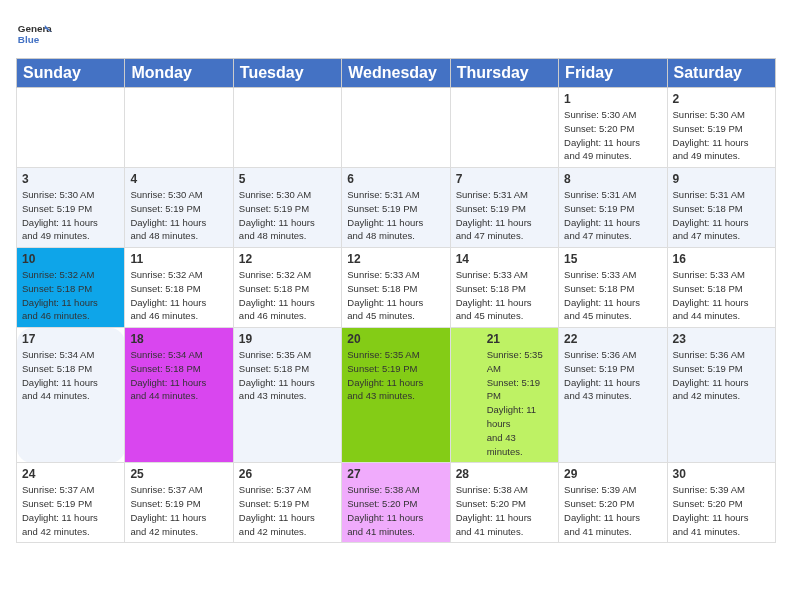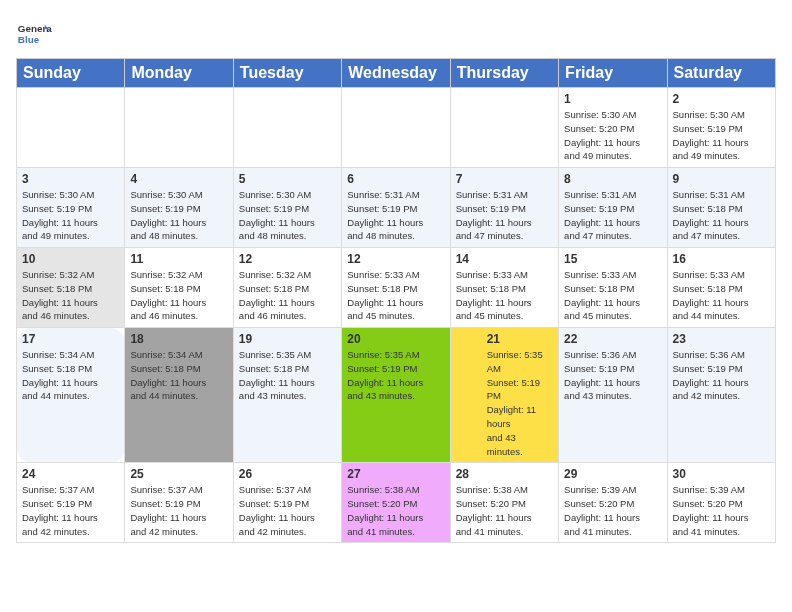--- a/index.html
+++ b/index.html
@@ -178,21 +178,21 @@
         </td>
         <td style="background: rgb(240, 244, 251);">
           <span class="day-num">9</span>
           <div class="day-info" style="white-space: pre-line;">Sunrise: 5:31 AM
 Sunset: 5:18 PM
 Daylight: 11 hours
 and 47 minutes.</div>
         </td>
       </tr>
       <tr>
-        <td style="background: #e5e5e5; margin-left: 20px;">
+        <td style="background: #0ea5e9; margin-left: 20px;">
           <span class="day-num">10</span>
           <div class="day-info" style="white-space: pre-line;">Sunrise: 5:32 AM
 Sunset: 5:18 PM
 Daylight: 11 hours
 and 46 minutes.</div>
         </td>
         <td style="background: rgb(255, 255, 255);">
           <span class="day-num">11</span>
           <div class="day-info" style="white-space: pre-line;">Sunrise: 5:32 AM
 Sunset: 5:18 PM
@@ -236,42 +236,42 @@
         </td>
       </tr>
       <tr>
         <td style="background: rgb(240, 244, 251); border-radius: 15px;">
           <span class="day-num">17</span>
           <div class="day-info" style="white-space: pre-line;">Sunrise: 5:34 AM
 Sunset: 5:18 PM
 Daylight: 11 hours
 and 44 minutes.</div>
         </td>
-        <td style="background: #a3a3a3; margin-left: 16px;">
+        <td style="background: #d946ef; margin-left: 16px;">
           <span class="day-num">18</span>
           <div class="day-info" style="white-space: pre-line;">Sunrise: 5:34 AM
 Sunset: 5:18 PM
 Daylight: 11 hours
 and 44 minutes.</div>
         </td>
         <td style="background: rgb(240, 244, 251);">
           <span class="day-num">19</span>
           <div class="day-info" style="white-space: pre-line;">Sunrise: 5:35 AM
 Sunset: 5:18 PM
 Daylight: 11 hours
 and 43 minutes.</div>
         </td>
         <td style="background: #84cc16;">
           <span class="day-num">20</span>
           <div class="day-info" style="white-space: pre-line;">Sunrise: 5:35 AM
 Sunset: 5:19 PM
 Daylight: 11 hours
 and 43 minutes.</div>
         </td>
-        <td style="background: #fde047; padding-left: 36px;">
+        <td style="background: #bef264; padding-left: 36px;">
           <span class="day-num">21</span>
           <div class="day-info" style="white-space: pre-line;">Sunrise: 5:35 AM
 Sunset: 5:19 PM
 Daylight: 11 hours
 and 43 minutes.</div>
         </td>
         <td style="background: rgb(240, 244, 251);">
           <span class="day-num">22</span>
           <div class="day-info" style="white-space: pre-line;">Sunrise: 5:36 AM
 Sunset: 5:19 PM

